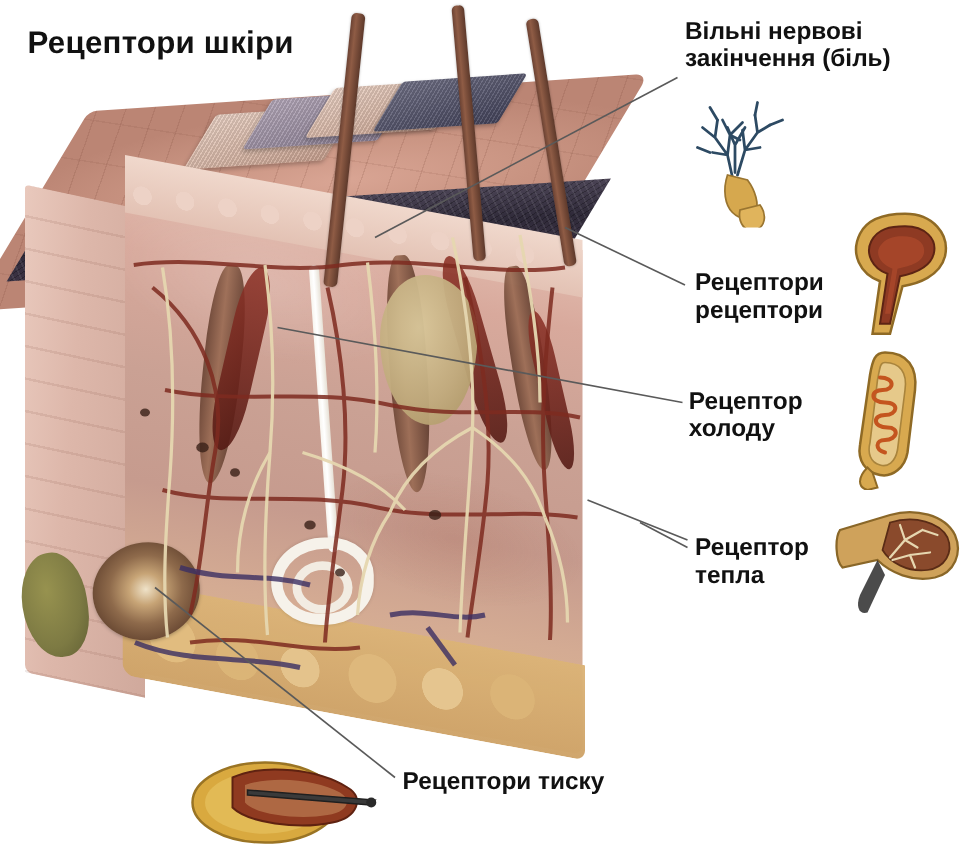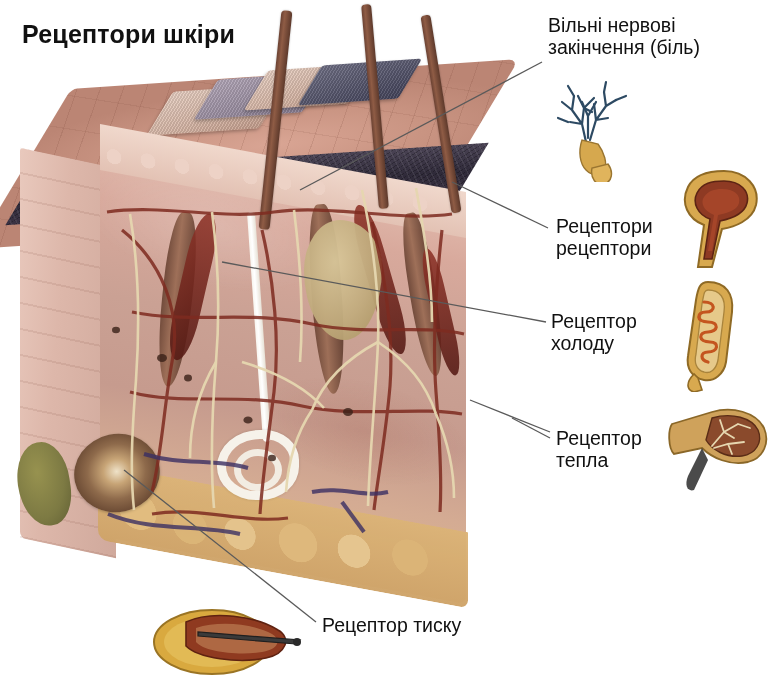--- a/index.html
+++ b/index.html
@@ -25,21 +25,21 @@
     font-size: 25px;
     font-weight: bold;
     color: #111111;
     letter-spacing: 0.2px;
     white-space: nowrap;
   }
   
   .label {
     position: absolute;
     font-size: 19.5px;
-    font-weight: normal;
+    font-weight: bold;
     color: #111111;
     line-height: 1.13;
     white-space: pre;
   }
   #label-free-nerve  { left: 548px; top: 14px;  }
   #label-tactile     { left: 556px; top: 215px; }
   #label-cold        { left: 551px; top: 310px; }
   #label-warm        { left: 556px; top: 427px; }
   #label-pressure    { left: 322px; top: 614px; }
 
@@ -401,15 +401,15 @@
   </svg>
 
   <div class="label" id="label-free-nerve">Вільні нервові
 закінчення (біль)</div>
   <div class="label" id="label-tactile">Рецептори
 рецептори</div>
   <div class="label" id="label-cold">Рецептор
 холоду</div>
   <div class="label" id="label-warm">Рецептор
 тепла</div>
-  <div class="label" id="label-pressure">Рецептор тиску</div>
+  <div class="label" id="label-pressure">Рецептори тиску</div>
 
 </div>
 
 </body></html>

